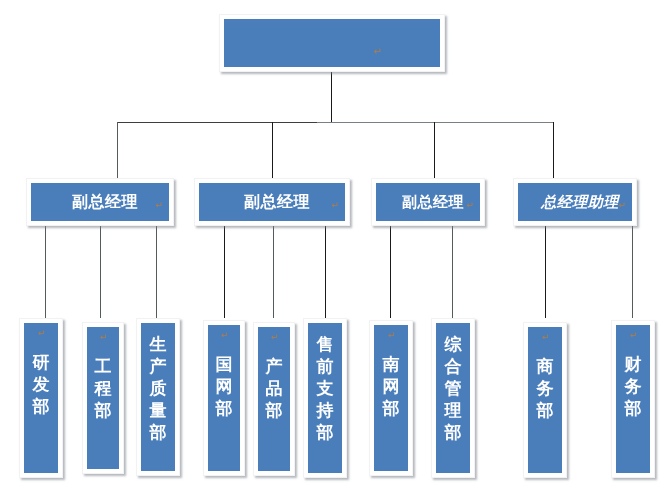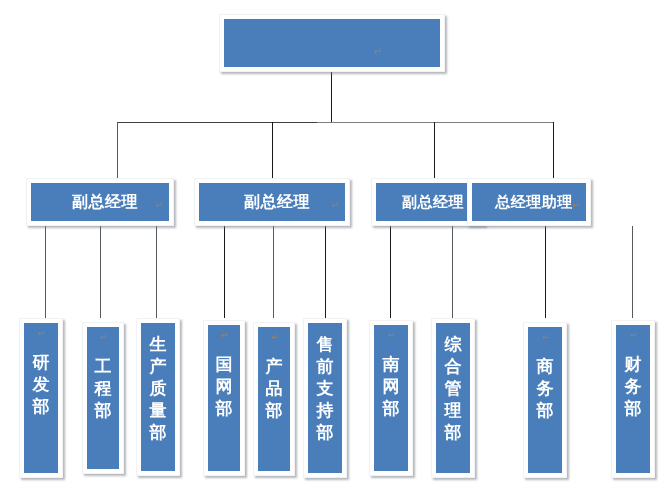--- a/index.html
+++ b/index.html
@@ -147,21 +147,21 @@
     </div>
   </div>
 
   <div class="node lvl2 narrow" style="left:371px; top:178px; width:114px; height:48px;">
     <div class="fill">
       <span class="label">副总经理</span>
       <span class="pilcrow">↵</span>
     </div>
   </div>
 
-  <div class="node lvl2 narrow" style="left:467px; top:178px; width:124px; height:48px;">
+  <div class="node lvl2 narrow" style="left:513px; top:178px; width:124px; height:48px;font-style:italic;">
     <div class="fill">
       <span class="label">总经理助理</span>
       <span class="pilcrow">↵</span>
     </div>
   </div>
 
   <div class="node lvl3" style="left:19px; top:318px; width:44px; height:160px;">
     <div class="fill">
       <span class="pilcrow">↵</span>
       <span class="label" style="margin-top:22px;">研

